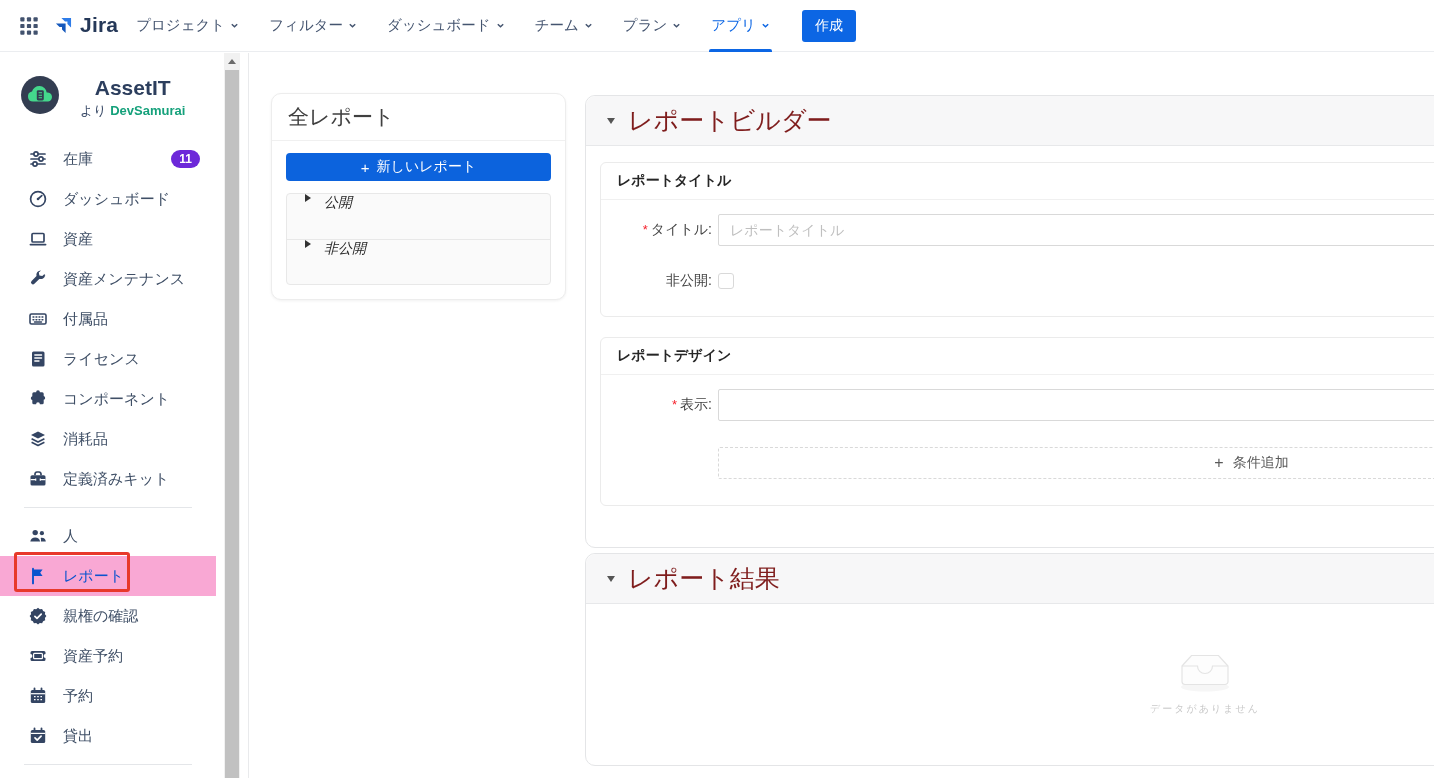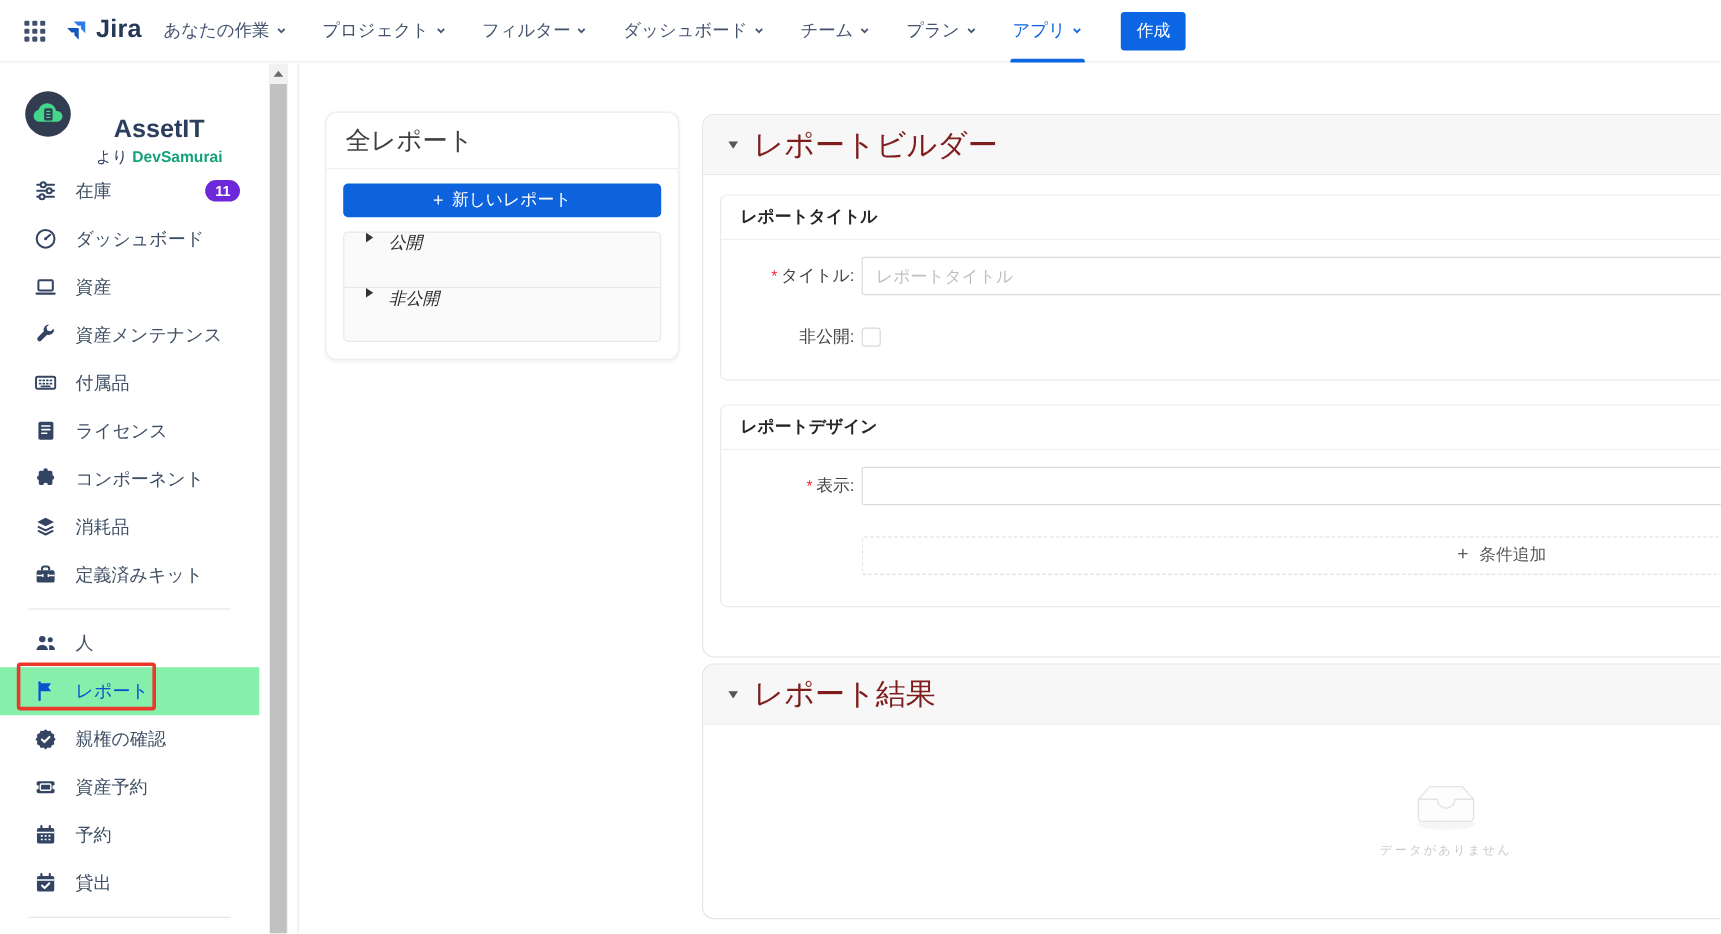--- a/index.html
+++ b/index.html
@@ -20,29 +20,29 @@
   .nav-item.active { color:#0C66E4; }
   .nav-item.active::after { content:""; position:absolute; left:-2px; right:-2px; bottom:0;
     height:3px; background:#0C66E4; border-radius:2px 2px 0 0; }
   .chev { width:9px; height:9px; }
   .create-btn { height:32px; padding:0 13px; background:#0C66E4; color:#fff; border:none;
     border-radius:3px; font-size:14px; font-family:inherit; cursor:pointer; margin-left:2px; }
 
   
   .sidebar { position:absolute; top:53px; left:0; width:216px; bottom:0; background:#fff; z-index:5; }
   .side-brand { display:flex; align-items:flex-start; padding:22px 0 0 20px; gap:8px; height:82px; }
-  .side-brand-txt { display:flex; flex-direction:column; align-items:center; margin-left:12px;margin-top:20px; }
+  .side-brand-txt { display:flex; flex-direction:column; align-items:center; margin-left:12px; }
   .app-name { font-size:21px; font-weight:bold; color:#2c3e5d; line-height:26px; }
   .byline { font-size:13px; color:#2c3e5d; margin-top:1px; }
   .byline b { color:#15A17B; }
   .side-menu { margin-top:4px; }
   .side-item { height:40px; display:flex; align-items:center; padding:0 16px 0 28px; gap:15px;
     font-size:15px; color:#3f4f66; cursor:pointer; }
   .side-item .sicon { width:20px; height:20px; flex:none; display:flex; color:#344563; }
-  .side-item.selected { background:#86efac; color:#0B53CE; }
+  .side-item.selected { background:#f9a8d4; color:#0B53CE; }
   .side-item.selected .sicon { color:#0B53CE; }
   .badge { margin-left:auto; background:#6d28d9; color:#fff; font-size:12px; font-weight:bold;
     border-radius:10px; padding:2px 8px; line-height:14px; }
   .side-divider { border-top:1px solid #e4e6e9; margin:8px 24px; }
   .red-annotation { position:absolute; left:14px; top:499px; width:116px; height:40px;
     border:3px solid #E8392B; border-radius:3px; pointer-events:none; z-index:8; }
 
   
   .side-scrollbar { position:absolute; top:53px; left:224px; width:16px; bottom:0; background:#f1f1f1; z-index:6; }
   .scroll-btn { height:17px; display:flex; align-items:center; justify-content:center; cursor:pointer; }
@@ -119,26 +119,20 @@
   <div class="brand">
     <svg width="26" height="26" viewBox="0 0 24 24">
       <g transform="rotate(45 12 12)">
         <path d="M12 1.5l6.3 6.3h-4.7L12 6.2 10.4 7.8H5.7z" fill="#2E7CE8"></path>
         <path d="M12 8.6l6.3 6.3h-4.7L12 13.3l-1.6 1.6H5.7z" fill="#1558BC"></path>
       </g>
     </svg>
     <span class="brand-text">Jira</span>
   </div>
   <div class="nav-item">
-    <span>あなたの作業</span>
-    <svg class="chev" viewBox="0 0 10 10">
-        <path d="M2 3.5l3 3 3-3" stroke="#44546f" fill="none" stroke-width="1.6"></path>
-      </svg>
-  </div>
-  <div class="nav-item">
     <span>プロジェクト</span>
     <svg class="chev" viewBox="0 0 10 10">
         <path d="M2 3.5l3 3 3-3" stroke="#44546f" fill="none" stroke-width="1.6"></path>
       </svg>
   </div>
   <div class="nav-item">
     <span>フィルター</span>
     <svg class="chev" viewBox="0 0 10 10">
         <path d="M2 3.5l3 3 3-3" stroke="#44546f" fill="none" stroke-width="1.6"></path>
       </svg>

